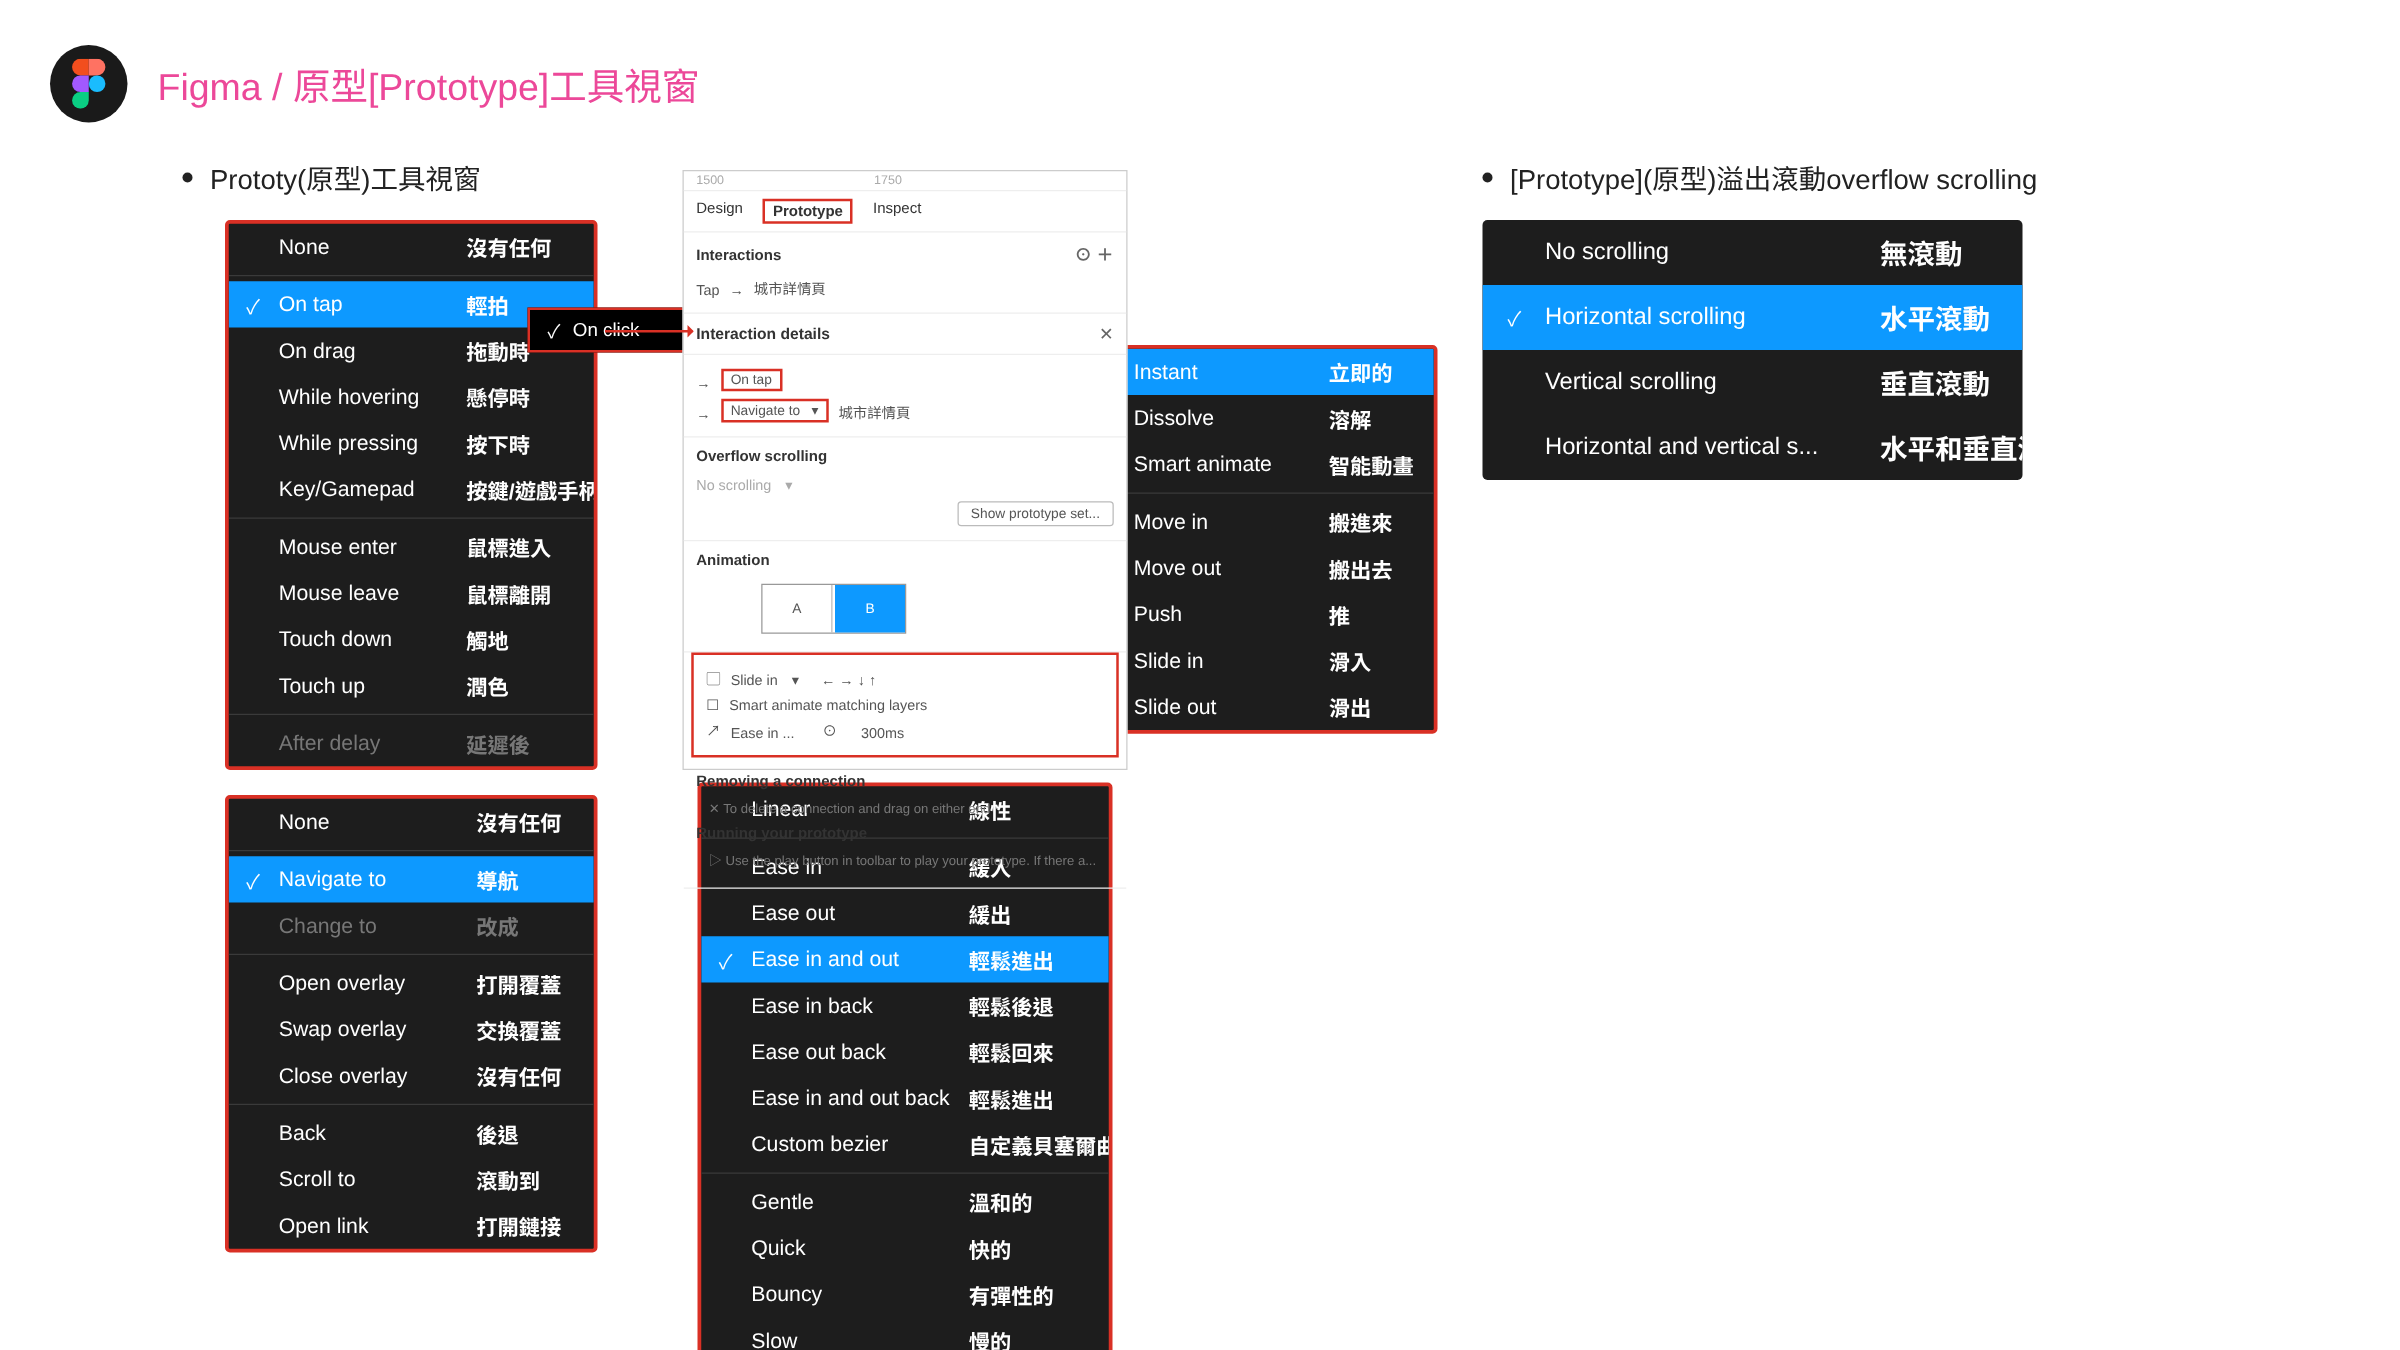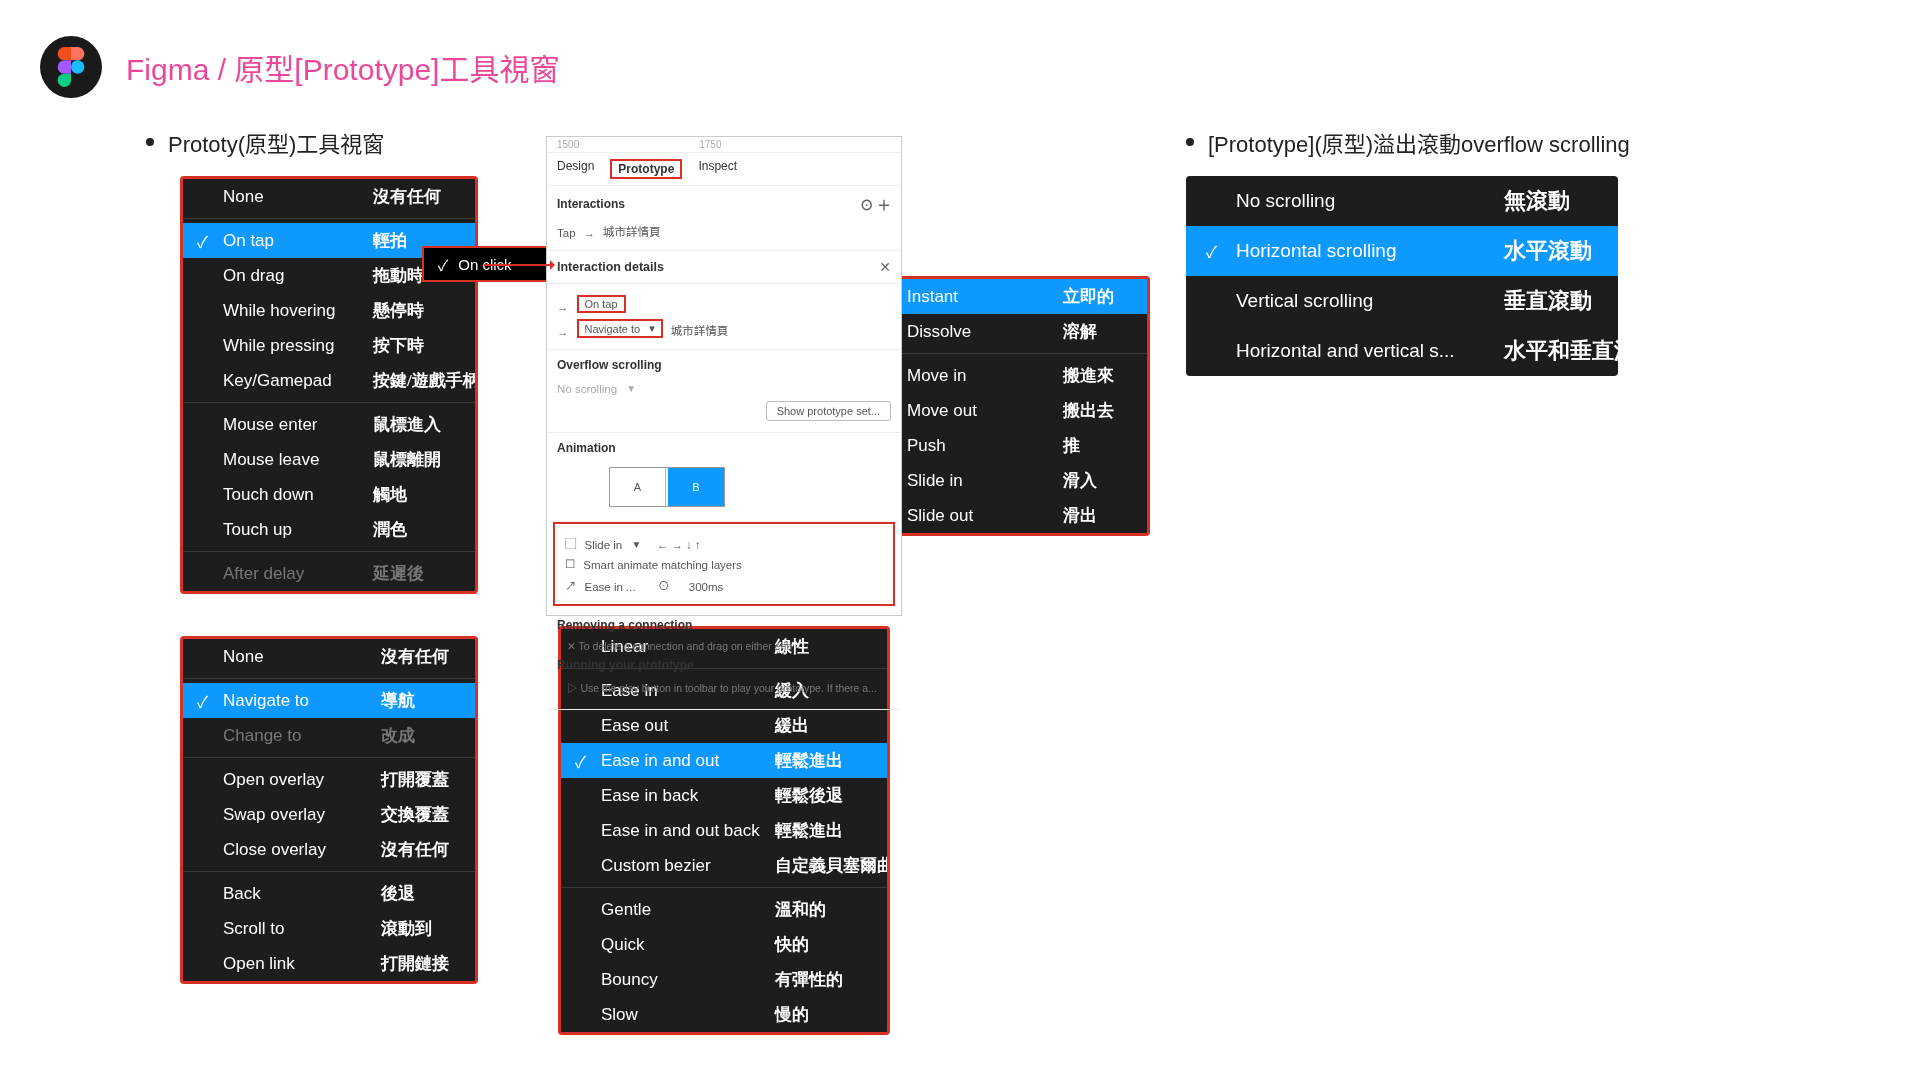--- a/index.html
+++ b/index.html
@@ -14,21 +14,21 @@
 .col-right { width: 500px; }
 .bullet-row { display: flex; align-items: center; gap: 14px; font-size: 22px; color: #222; margin-bottom: 18px; }
 .bullet { width: 8px; height: 8px; background: #222; border-radius: 50%; }
 
 .area { position: relative; height: 880px; }
 .panel { background: #1d1d1d; border-radius: 4px; color: #fff; font-size: 17px; overflow: hidden; }
 .panel.red { border: 3px solid #d93025; }
 .row { display: flex; align-items: center; padding: 6px 18px 6px 40px; gap: 18px; min-height: 30px; }
 .row.sel { background: #0d99ff; }
 .row .en { flex: 0 0 auto; width: 130px; white-space: nowrap; }
-.row .zh { font-weight: 600; white-space: nowrap; font-family: Liberation Serif, serif; }
+.row .zh { font-weight: 600; white-space: nowrap; }
 .row.dim { color: #777; }
 .sep { height: 1px; background: #3a3a3a; margin: 4px 0; }
 .check { position: absolute; left: 14px; font-size: 16px; }
 .row { position: relative; }
 
 
 #p-triggers { position: absolute; left: 34px; top: 0; width: 298px; }
 #p-onclick  { position: absolute; left: 276px; top: 70px; width: 136px; height: 36px; background: #000; border: 2px solid #d93025; color: #fff; font-size: 15px; display:flex; align-items:center; gap:10px; padding-left:14px; }
 #p-actions  { position: absolute; left: 34px; top: 460px; width: 298px; }
 #p-anim     { position: absolute; left: 718px; top: 100px; width: 286px; }
@@ -194,20 +194,24 @@
         <div id="p-anim" class="panel red">
             <div class="row sel">
               <span class="check">✓</span>
               <span class="en">Instant</span>
               <span class="zh">立即的</span>
             </div>
             <div class="row">
               <span class="en">Dissolve</span>
               <span class="zh">溶解</span>
             </div>
+            <div class="row">
+              <span class="en">Smart animate</span>
+              <span class="zh">智能動畫</span>
+            </div>
             <div class="sep"></div>
             <div class="row">
               <span class="en">Move in</span>
               <span class="zh">搬進來</span>
             </div>
             <div class="row">
               <span class="en">Move out</span>
               <span class="zh">搬出去</span>
             </div>
             <div class="row">
@@ -239,20 +243,24 @@
               <span class="zh">緩出</span>
             </div>
             <div class="row sel">
               <span class="check">✓</span>
               <span class="en">Ease in and out</span>
               <span class="zh">輕鬆進出</span>
             </div>
             <div class="row">
               <span class="en">Ease in back</span>
               <span class="zh">輕鬆後退</span>
+            </div>
+            <div class="row">
+              <span class="en">Ease out back</span>
+              <span class="zh">輕鬆回來</span>
             </div>
             <div class="row">
               <span class="en">Ease in and out back</span>
               <span class="zh">輕鬆進出</span>
             </div>
             <div class="row">
               <span class="en">Custom bezier</span>
               <span class="zh">自定義貝塞爾曲線</span>
             </div>
             <div class="sep"></div>

